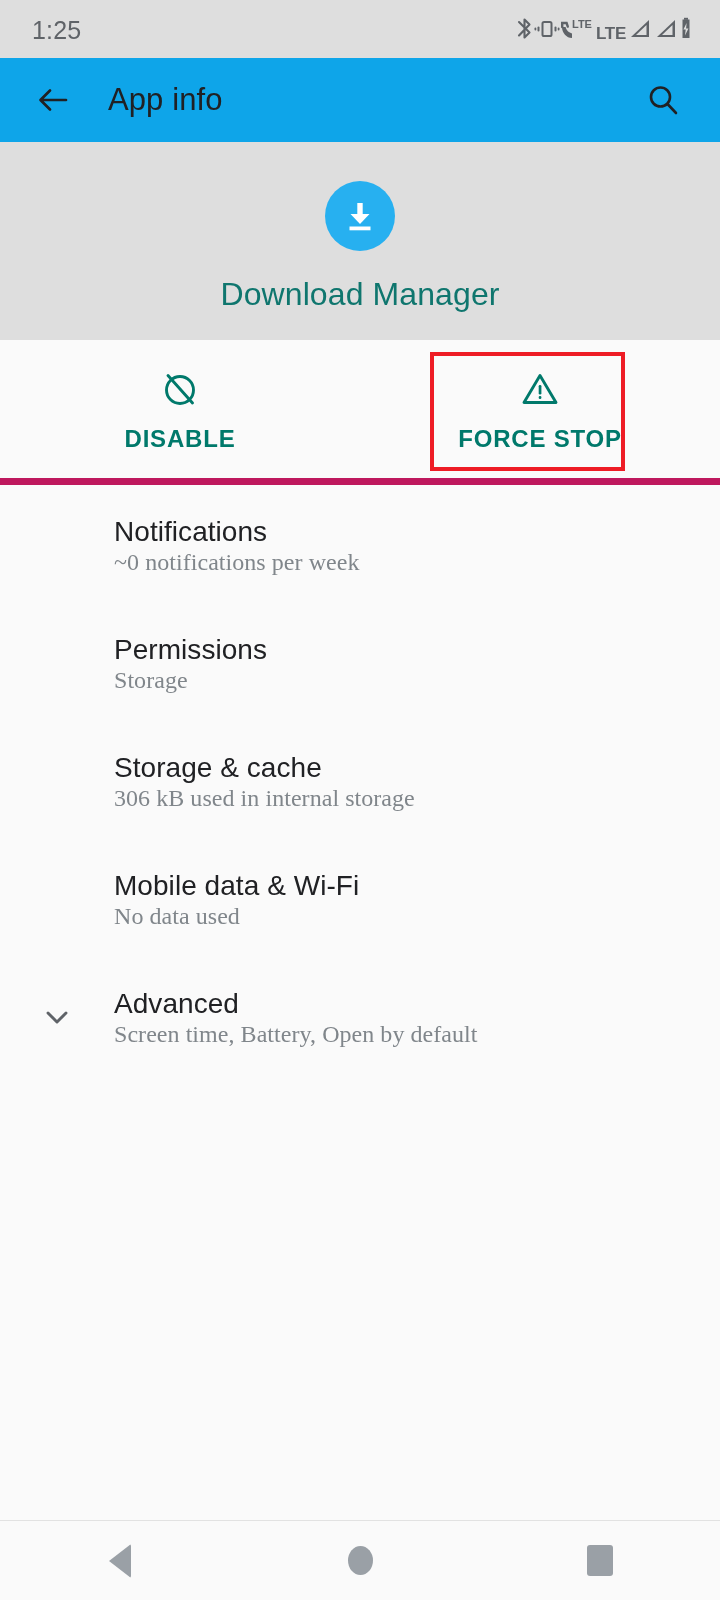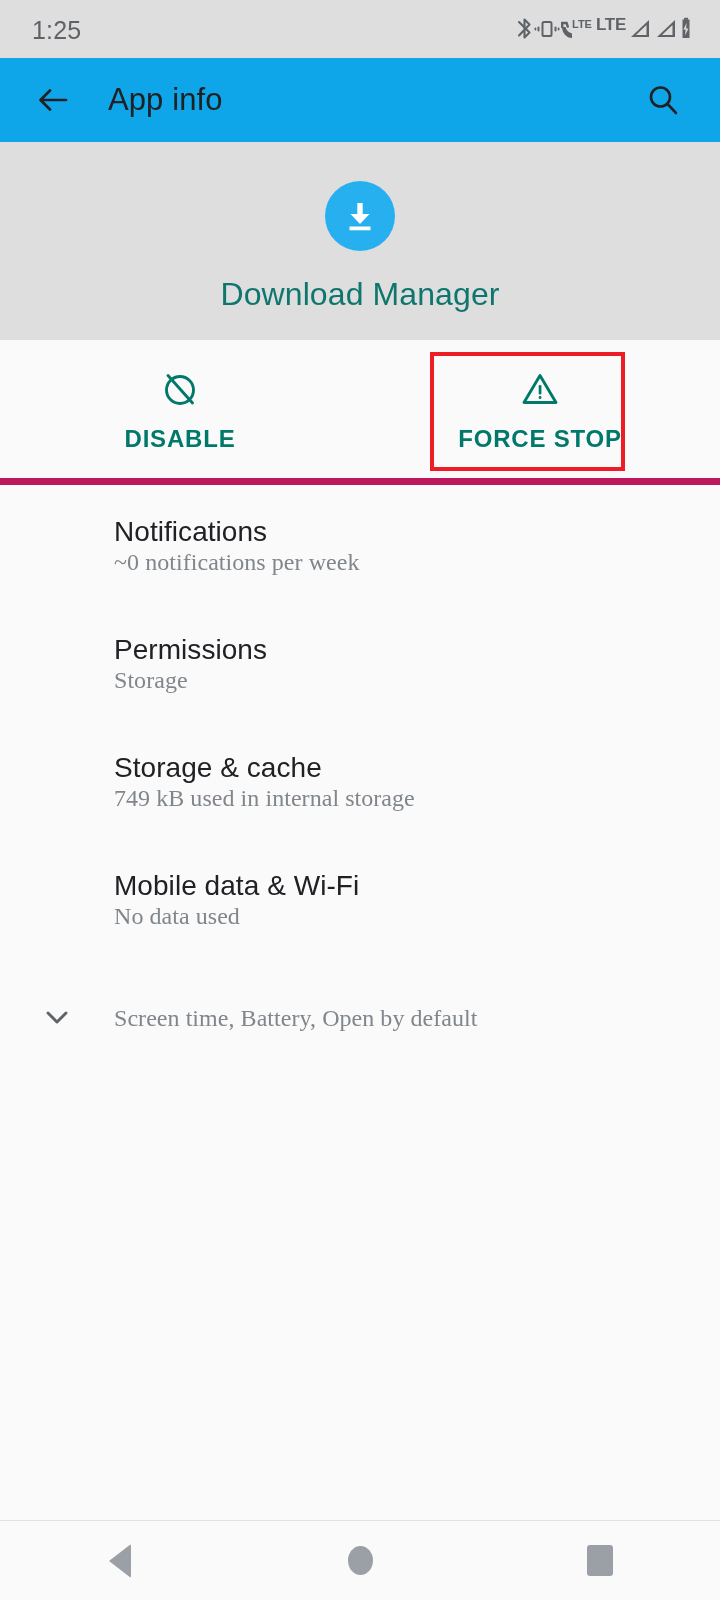--- a/index.html
+++ b/index.html
@@ -34,21 +34,21 @@
   }
   .status-clock {
     font-size: 25px;
     color: #5f6368;
     letter-spacing: 0.2px;
     line-height: 1;
     padding-top: 2px;
   }
   .status-icons {
     display: flex;
-    align-items: flex-start;
+    align-items: flex-end;
   }
   .status-icons svg { display: block; }
   .lte-text {
     font-size: 17px;
     font-weight: bold;
     color: #5f6368;
     line-height: 1;
     letter-spacing: -0.3px;
   }
 
@@ -363,39 +363,40 @@
       <div class="list-item-body">
         <div class="list-title">Permissions</div>
         <div class="list-sub">Storage</div>
       </div>
     </div>
 
     <div class="list-item">
       <div class="list-item-gutter"></div>
       <div class="list-item-body">
         <div class="list-title">Storage &amp; cache</div>
-        <div class="list-sub">749 kB used in internal storage</div>
+        <div class="list-sub">306 kB used in internal storage</div>
       </div>
     </div>
 
     <div class="list-item">
       <div class="list-item-gutter"></div>
       <div class="list-item-body">
         <div class="list-title">Mobile data &amp; Wi-Fi</div>
         <div class="list-sub">No data used</div>
       </div>
     </div>
 
     <div class="list-item">
       <div class="list-item-gutter">
         <svg width="34" height="34" viewBox="0 0 34 34">
           <path d="M8 13 L17 22 L26 13" stroke="#5f6368" stroke-width="2.9" fill="none" stroke-linecap="round" stroke-linejoin="round"></path>
         </svg>
       </div>
       <div class="list-item-body">
+        <div class="list-title">Advanced</div>
         <div class="list-sub">Screen time, Battery, Open by default</div>
       </div>
     </div>
 
   </div>
 
   <div class="nav-bar">
     <div class="nav-btn">
       <div class="nav-back-tri"></div>
     </div>

